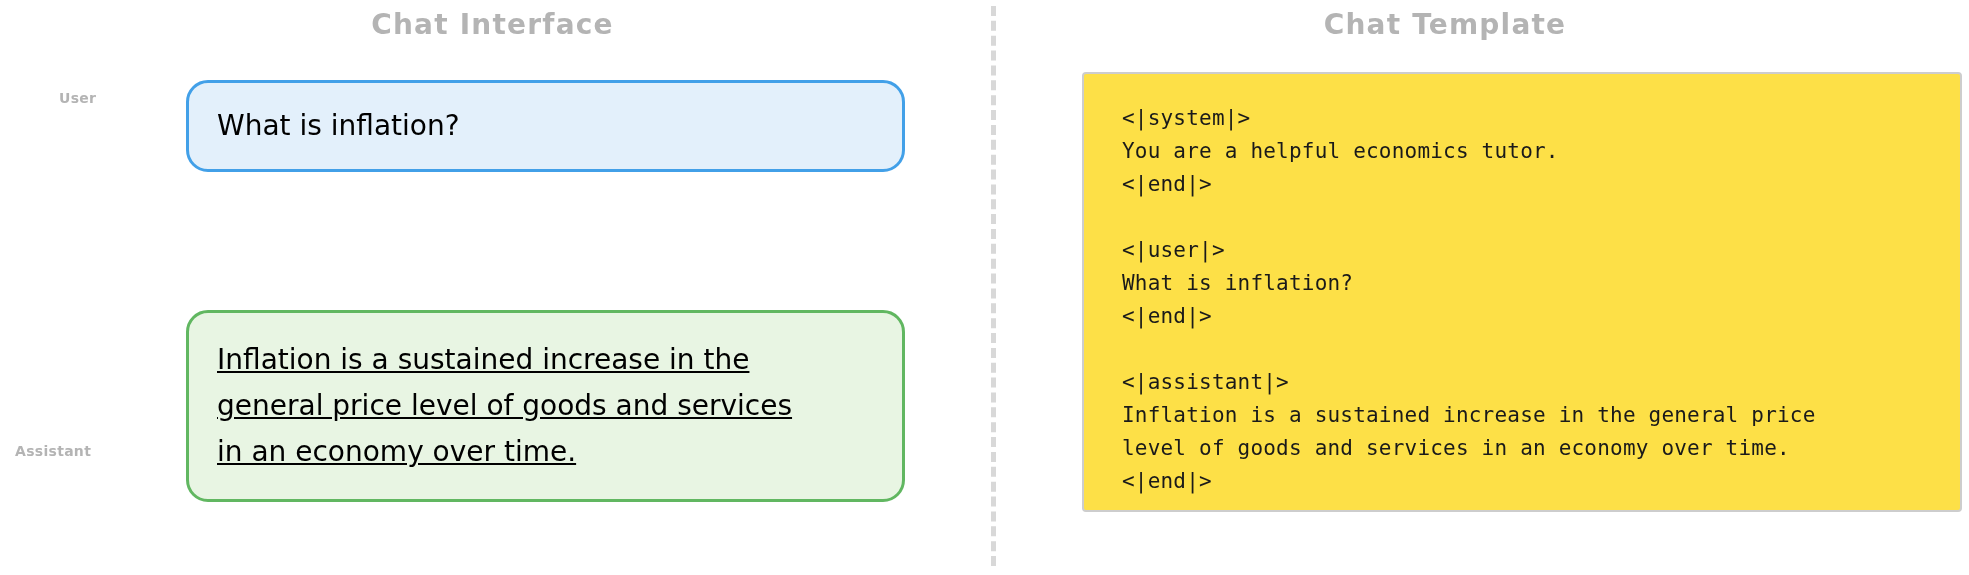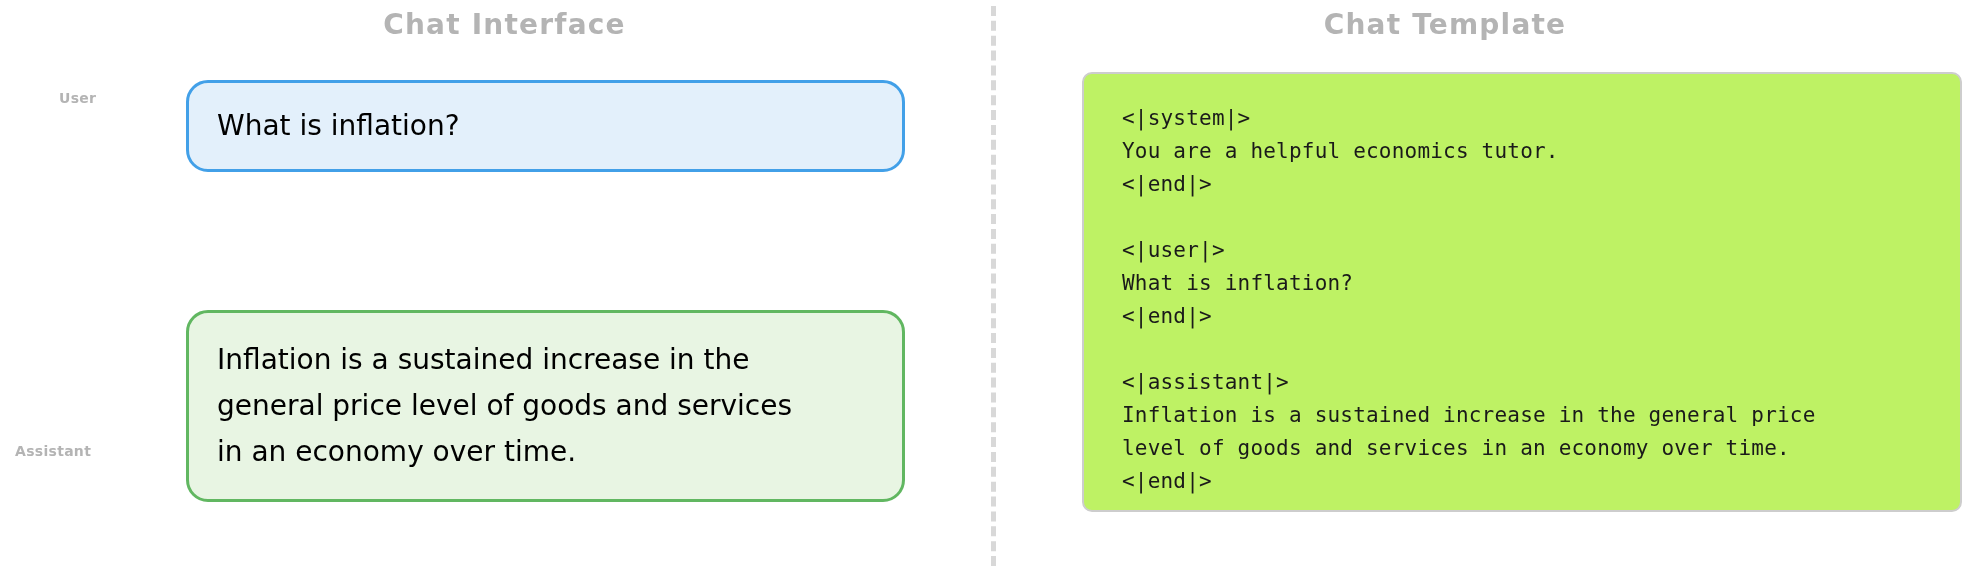--- a/index.html
+++ b/index.html
@@ -20,21 +20,21 @@
   .panel-title {
     position: absolute;
     font-family: "DejaVu Sans", sans-serif;
     font-weight: bold;
     font-size: 28px;
     color: #b4b4b4;
     letter-spacing: 1.2px;
     white-space: nowrap;
     text-align: center;
   }
-  #title-left  { left: 12px;    top: 8px;  width: 985px; }
+  #title-left  { left: 0;    top: 8px;  width: 985px; }
   #title-right { left: 953px; top: 8px; width: 984px; }
 
   
   #divider {
     position: absolute;
     left: 991px;
     top: 6px;
     width: 0;
     height: 560px;
     border-left: 5px dashed #d8d8d8;
@@ -83,33 +83,34 @@
     padding: 0 28px;
   }
   #bubble-assistant {
     left: 186px;
     top: 310px;
     width: 719px;
     height: 192px;
     background: #e8f5e3;
     border: 3px solid #61b761;
     padding: 0 28px;
+    text-decoration: underline;
   }
 
   
   #template-panel {
     position: absolute;
     left: 1082px;
     top: 72px;
     width: 880px;
     height: 440px;
     box-sizing: border-box;
-    background: #bef264;
+    background: #fde047;
     border: 2px solid #cdcdcd;
-    border-radius: 10px;
+    border-radius: 4px;
     padding: 28px 38px;
   }
   #template-code {
     font-family: "DejaVu Sans Mono", monospace;
     font-size: 21px;
     line-height: 33px;
     color: #1a1a1a;
     white-space: pre;
     margin: 0;
     letter-spacing: 0.2px;

